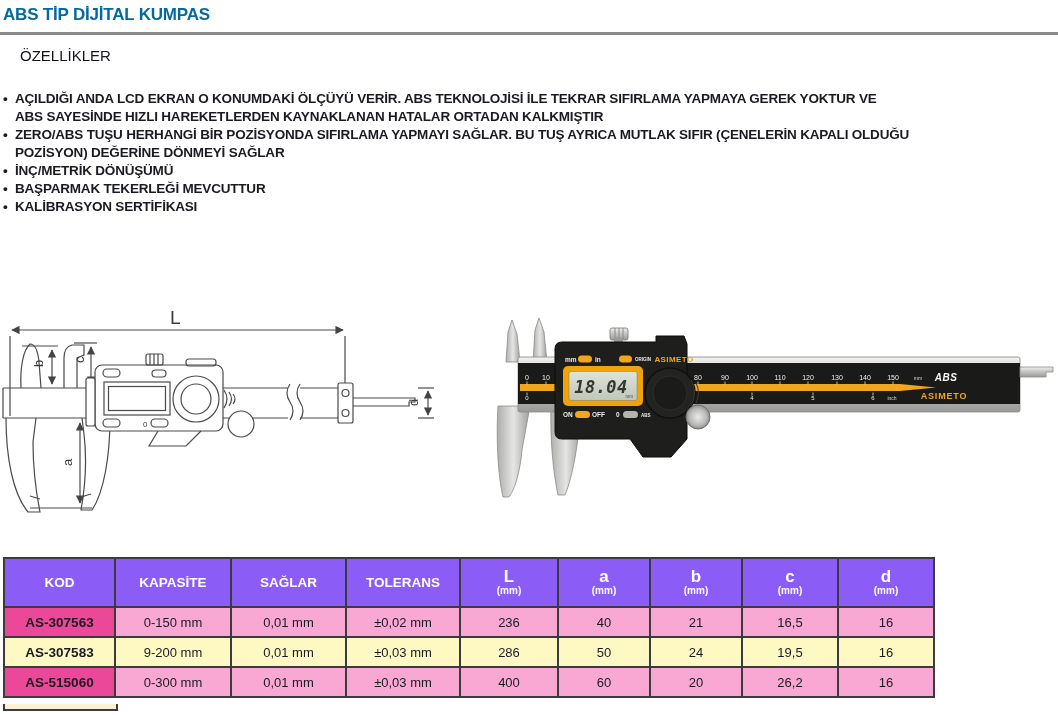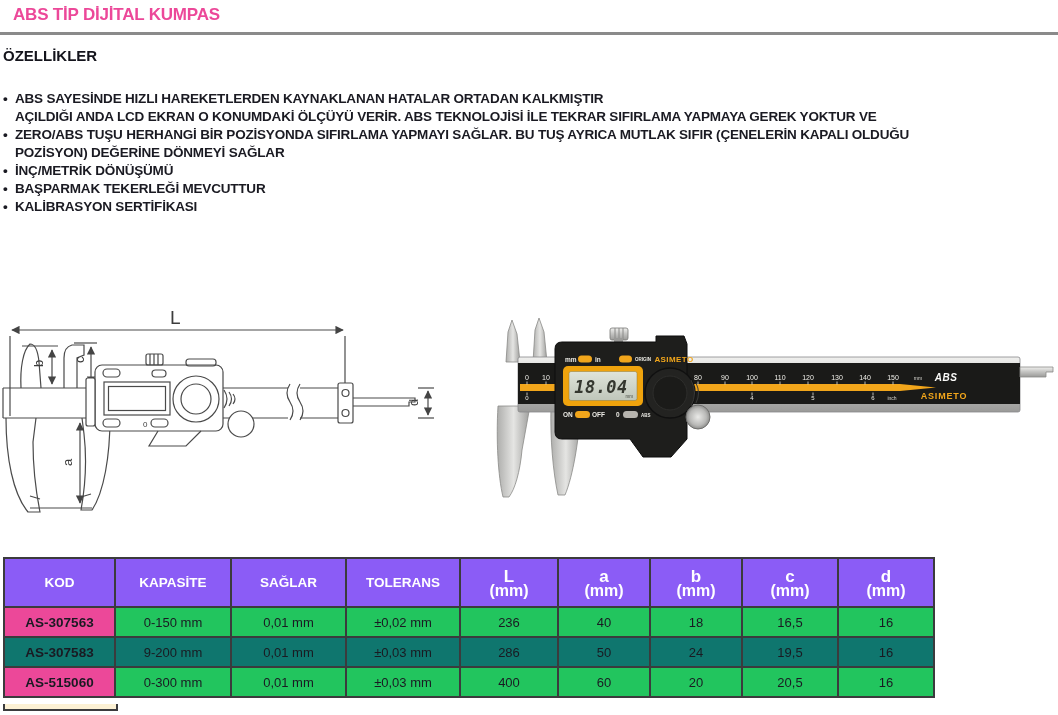--- a/index.html
+++ b/index.html
@@ -2,27 +2,27 @@
 <html><head>
 <meta charset="utf-8">
 <style>
   html,body{margin:0;padding:0;}
   body{
     width:1058px;height:715px;position:relative;overflow:hidden;
     background:#ffffff;color:#16161e;
     font-family:"Liberation Sans",sans-serif;
   }
   .page-title{
-    position:absolute;left:13px;top:5px;
-    font-size:17px;font-weight:bold;letter-spacing:-0.2px;color:#ec4899;
+    position:absolute;left:3px;top:5px;
+    font-size:17px;font-weight:bold;letter-spacing:-0.2px;color:#0369a1;
   }
   .title-rule{position:absolute;left:0;top:32px;width:1058px;height:3px;background:#8a8a8a;}
   .section-heading{
-    position:absolute;left:3px;top:47px;
-    font-size:15px;font-weight:bold;color:#14141c;
+    position:absolute;left:20px;top:47px;
+    font-size:15px;font-weight:normal;color:#14141c;
   }
   ul.features{
     position:absolute;left:3px;top:90px;width:1045px;
     margin:0;padding:0;list-style:none;
     font-size:13.5px;font-weight:bold;line-height:18px;letter-spacing:-0.2px;color:#1a1a22;
   }
   ul.features li{position:relative;padding-left:12px;}
   ul.features li::before{content:"\2022";position:absolute;left:0;top:0;}
   .figure-area{position:absolute;left:0;top:300px;width:1058px;height:250px;}
   svg{font-family:"Liberation Sans",sans-serif;}
@@ -36,40 +36,40 @@
   .in-n{fill:#efeee8;font-size:6px;stroke:none;}
   .hd-lbl{fill:#ecebe5;font-size:6.5px;font-weight:bold;stroke:none;}
   .hd-sm{fill:#ecebe5;font-size:4.5px;font-weight:bold;stroke:none;}
   table.specs{
     position:absolute;left:3px;top:557px;width:930px;
     border-collapse:collapse;table-layout:fixed;
   }
   table.specs th,table.specs td{border:2px solid #3b3b3d;text-align:center;vertical-align:middle;padding:0;}
   table.specs thead th{background:#8b5cf6;color:#ffffff;height:47px;font-size:13.5px;font-weight:bold;}
   .dim-letter{display:block;font-size:17px;line-height:16px;}
-  .dim-sub{display:block;font-size:16px;line-height:11px;}
-  table.specs tbody td{height:28px;background:#22c55e;font-size:13px;color:#1a1a22;}
-  table.specs tbody tr.alt td{background:#0f766e;}
+  .dim-sub{display:block;font-size:10px;line-height:11px;}
+  table.specs tbody td{height:28px;background:#f9a8d4;font-size:13px;color:#1a1a22;}
+  table.specs tbody tr.alt td{background:#fef9c3;}
   table.specs tbody td.kod{background:#ec4899;font-weight:bold;font-size:13.5px;}
   .kod-tab{
     position:absolute;left:3px;top:704px;width:111px;height:5px;
     background:#fcf1d4;border:2px solid #3b3b3d;border-top:none;
   }
 </style>
 </head>
 <body>
 
 <div class="page-title">ABS TİP DİJİTAL KUMPAS</div>
 <div class="title-rule"></div>
 <div class="section-heading">ÖZELLİKLER</div>
 
 <ul class="features">
     <li>
+      <div>AÇILDIĞI ANDA LCD EKRAN O KONUMDAKİ ÖLÇÜYÜ VERİR. ABS TEKNOLOJİSİ İLE TEKRAR SIFIRLAMA YAPMAYA GEREK YOKTUR VE</div>
       <div>ABS SAYESİNDE HIZLI HAREKETLERDEN KAYNAKLANAN HATALAR ORTADAN KALKMIŞTIR</div>
-      <div>AÇILDIĞI ANDA LCD EKRAN O KONUMDAKİ ÖLÇÜYÜ VERİR. ABS TEKNOLOJİSİ İLE TEKRAR SIFIRLAMA YAPMAYA GEREK YOKTUR VE</div>
     </li>
     <li>
       <div>ZERO/ABS TUŞU HERHANGİ BİR POZİSYONDA SIFIRLAMA YAPMAYI SAĞLAR. BU TUŞ AYRICA MUTLAK SIFIR (ÇENELERİN KAPALI OLDUĞU</div>
       <div>POZİSYON) DEĞERİNE DÖNMEYİ SAĞLAR</div>
     </li>
     <li>
       <div>İNÇ/METRİK DÖNÜŞÜMÜ</div>
     </li>
     <li>
       <div>BAŞPARMAK TEKERLEĞİ MEVCUTTUR</div>
@@ -298,21 +298,21 @@
     </tr>
   </thead>
   <tbody>
       <tr>
         <td class="kod">AS-307563</td>
         <td>0-150 mm</td>
         <td>0,01 mm</td>
         <td>±0,02 mm</td>
         <td>236</td>
         <td>40</td>
-        <td>18</td>
+        <td>21</td>
         <td>16,5</td>
         <td>16</td>
       </tr>
       <tr class="alt">
         <td class="kod">AS-307583</td>
         <td>9-200 mm</td>
         <td>0,01 mm</td>
         <td>±0,03 mm</td>
         <td>286</td>
         <td>50</td>
@@ -321,18 +321,18 @@
         <td>16</td>
       </tr>
       <tr>
         <td class="kod">AS-515060</td>
         <td>0-300 mm</td>
         <td>0,01 mm</td>
         <td>±0,03 mm</td>
         <td>400</td>
         <td>60</td>
         <td>20</td>
-        <td>20,5</td>
+        <td>26,2</td>
         <td>16</td>
       </tr>
     </tbody>
 </table>
 <div class="kod-tab"></div>
 
 </body></html>

